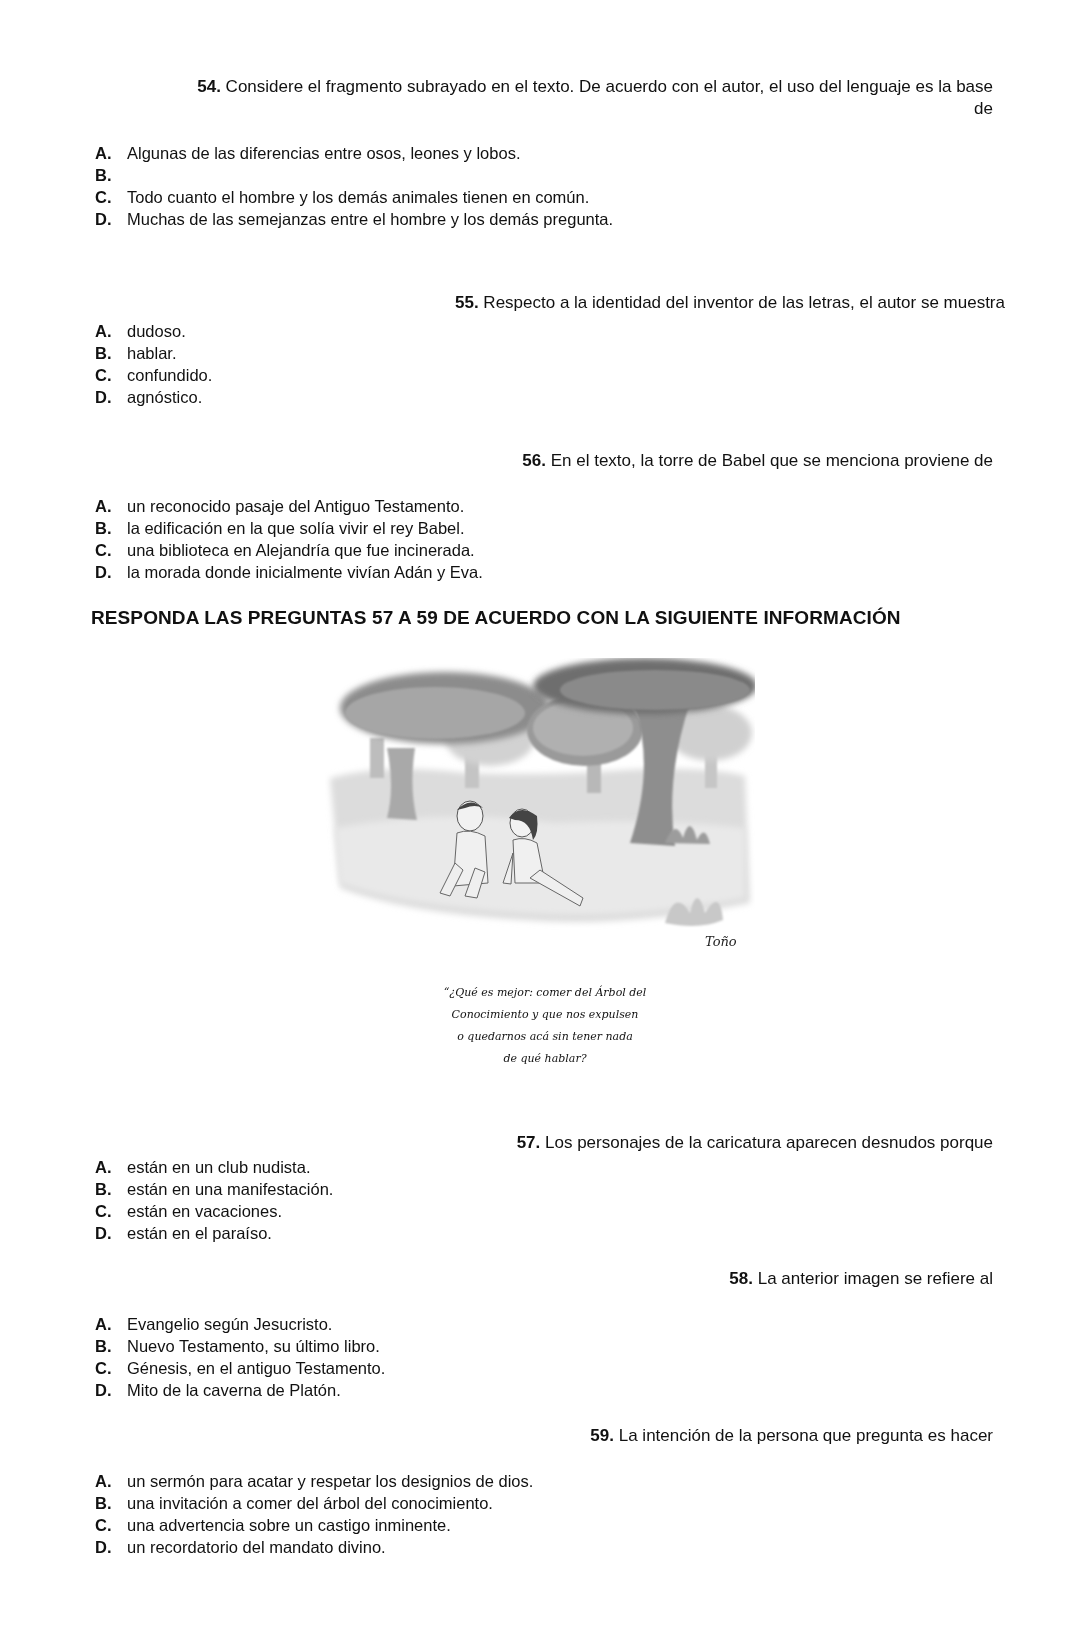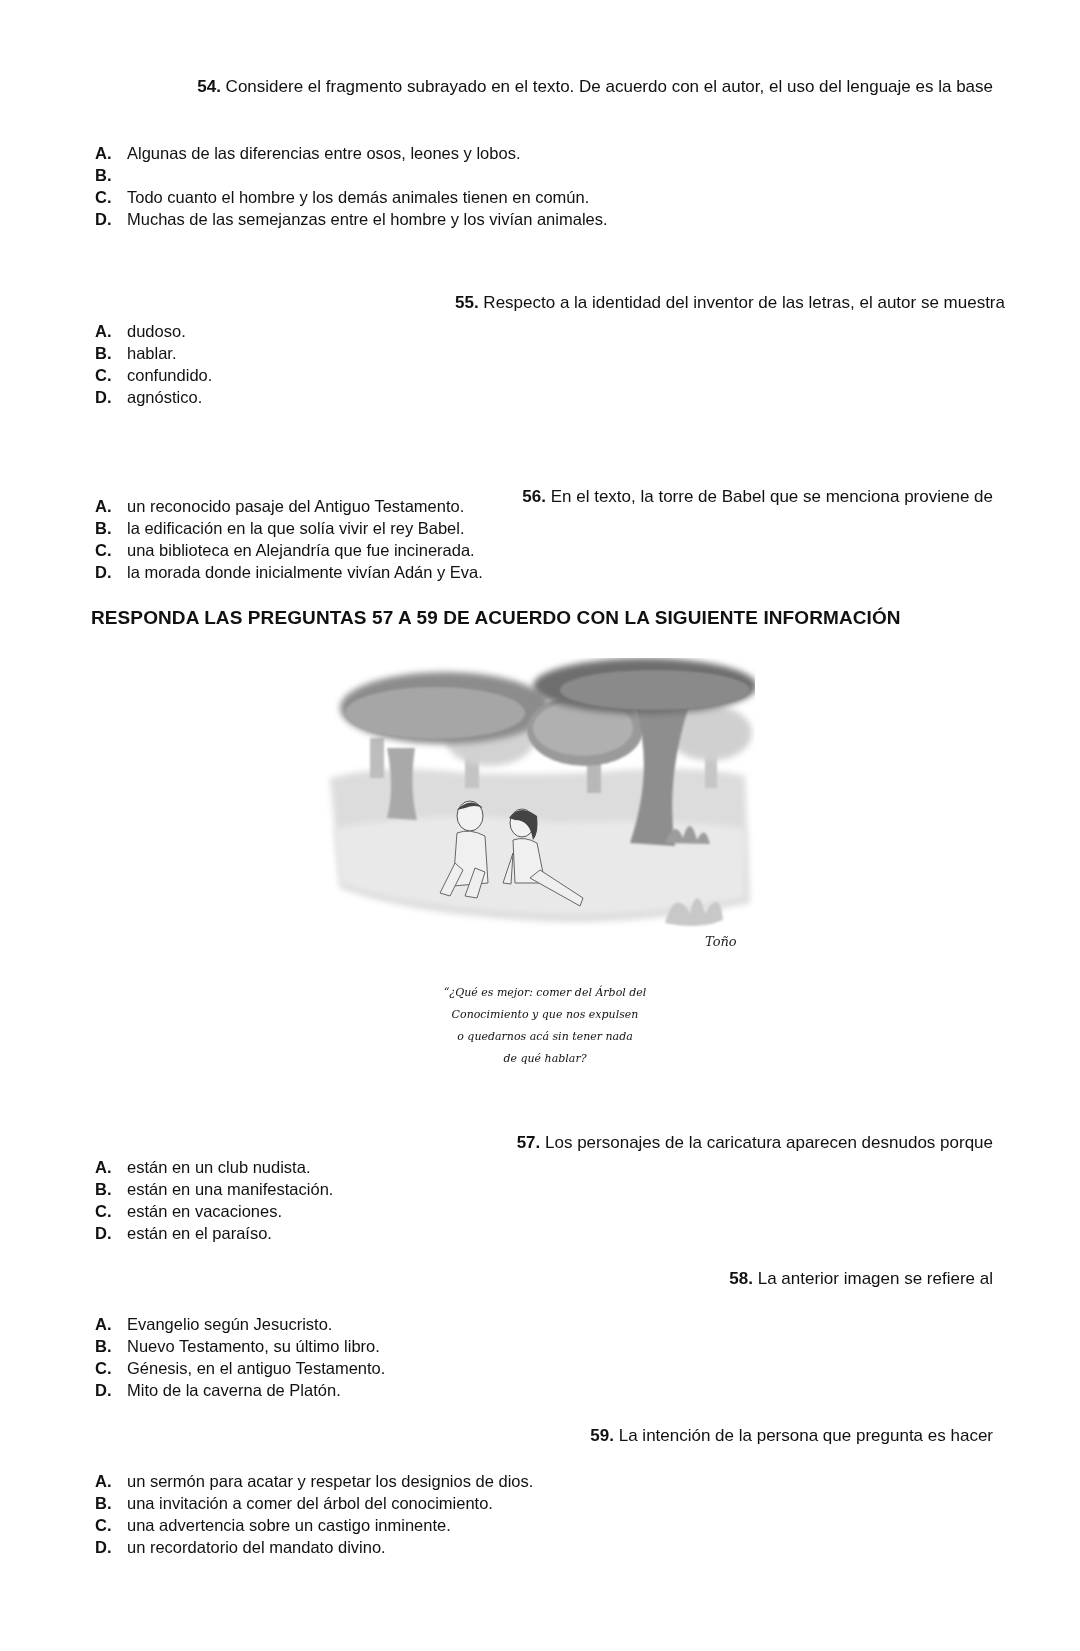--- a/index.html
+++ b/index.html
@@ -24,36 +24,37 @@
     font-family: "DejaVu Serif", serif; font-style: italic; font-size: 11px; line-height: 22px; color: #111;
   }
   .caption span { display: block; }
 </style>
 </head>
 <body>
 
 <div class="q" style="top:76px;">
   <span class="num">54.</span>
   <span class="stem">Considere el fragmento subrayado en el texto. De acuerdo con el autor, el uso del lenguaje es la base</span>
+  <span class="stem-cont">de</span>
 </div>
 <ul class="opts" style="left:95px; top:142px;">
   <li>
       <span class="letter">A.</span>
       <span>Algunas de las diferencias entre osos, leones y lobos.</span>
     </li>
   <li>
       <span class="letter">B.</span>
     </li>
   <li>
       <span class="letter">C.</span>
       <span>Todo cuanto el hombre y los demás animales tienen en común.</span>
     </li>
   <li>
       <span class="letter">D.</span>
-      <span>Muchas de las semejanzas entre el hombre y los vivían animales.</span>
+      <span>Muchas de las semejanzas entre el hombre y los demás pregunta.</span>
     </li>
 </ul>
 
 <div class="q" style="top:292px; left:75px;">
   <span class="num">55.</span>
   <span class="stem">Respecto a la identidad del inventor de las letras, el autor se muestra</span>
 </div>
 <ul class="opts" style="left:95px; top:320px;">
   <li>
       <span class="letter">A.</span>
@@ -66,21 +67,21 @@
   <li>
       <span class="letter">C.</span>
       <span>confundido.</span>
     </li>
   <li>
       <span class="letter">D.</span>
       <span>agnóstico.</span>
     </li>
 </ul>
 
-<div class="q" style="top:450px;margin-top:36px;">
+<div class="q" style="top:450px;">
   <span class="num">56.</span>
   <span class="stem">En el texto, la torre de Babel que se menciona proviene de</span>
 </div>
 <ul class="opts" style="left:95px; top:495px;">
   <li>
       <span class="letter">A.</span>
       <span>un reconocido pasaje del Antiguo Testamento.</span>
     </li>
   <li>
       <span class="letter">B.</span>

